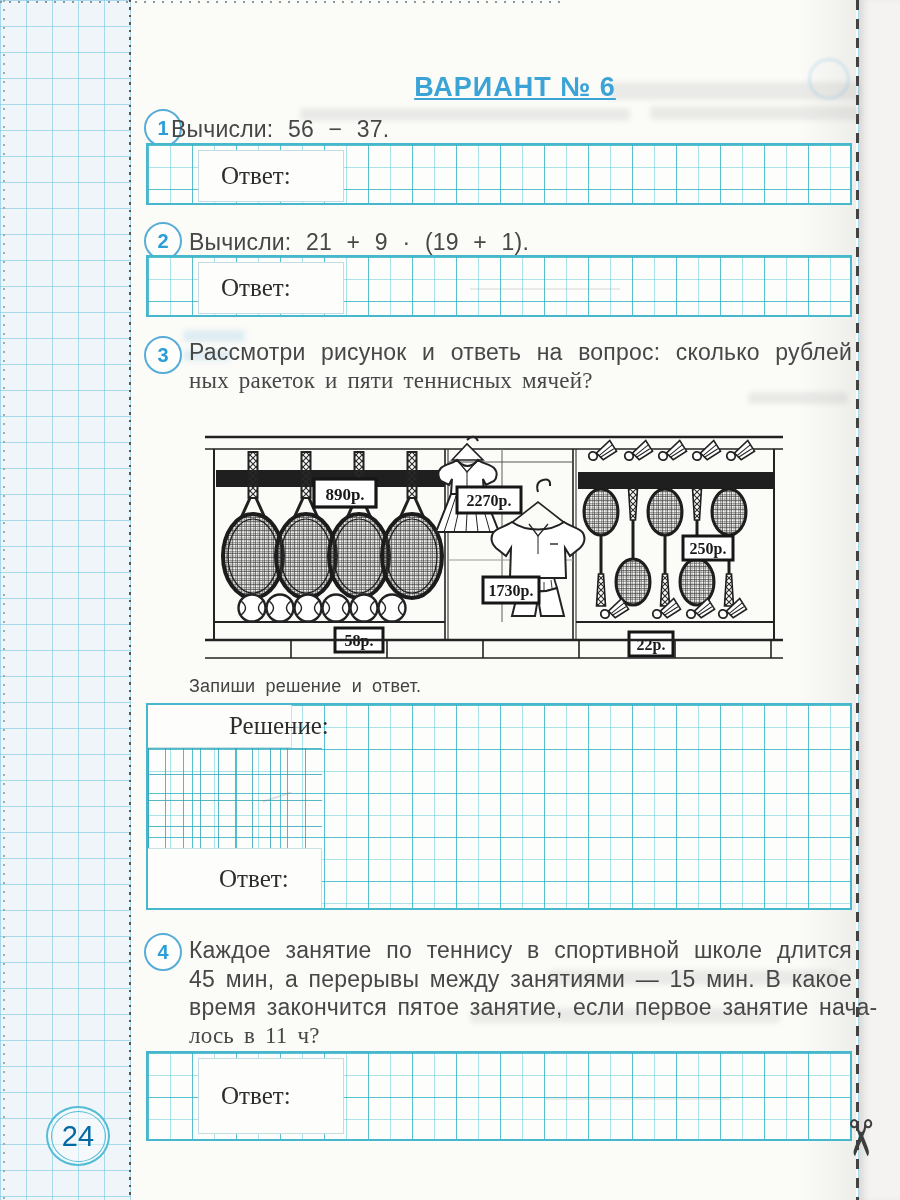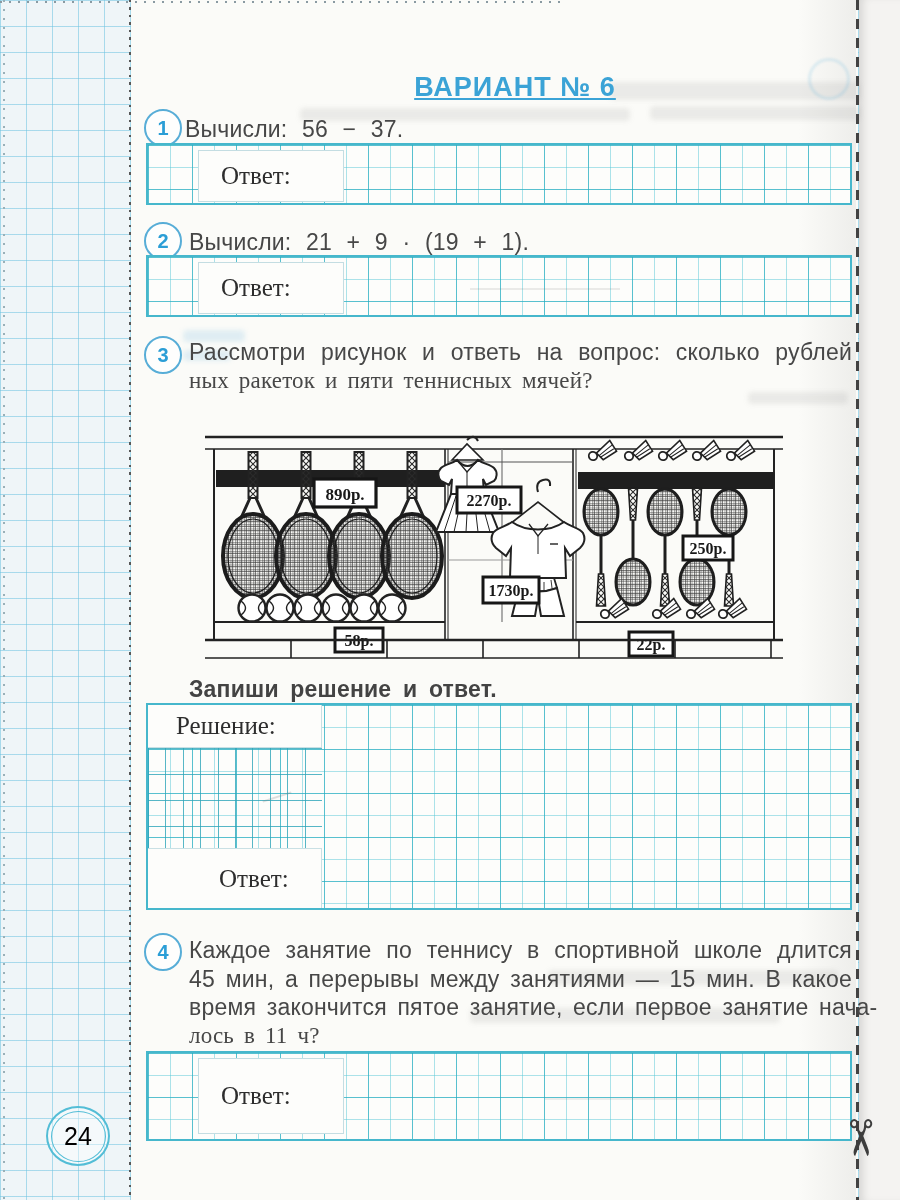--- a/index.html
+++ b/index.html
@@ -39,38 +39,38 @@
   
   .ansbox{border:2px solid #46b7cc;background-color:#fdfdfb;
           background-image:
             repeating-linear-gradient(to right, rgba(32,170,190,.60) 0 1px, transparent 1px 44px),
             repeating-linear-gradient(to bottom, rgba(32,170,190,.60) 0 1px, transparent 1px 44px),
             repeating-linear-gradient(to right, rgba(90,200,215,.50) 0 1px, transparent 1px 22px),
             repeating-linear-gradient(to bottom, rgba(90,200,215,.50) 0 1px, transparent 1px 22px);}
   .anslabel{position:absolute;left:50px;top:5px;height:50px;width:122px;background:#fdfdfb;
             border:1px solid rgba(150,195,205,.55);display:flex;align-items:center;padding-left:22px;
             font-family:"Liberation Serif",serif;font-size:25px;color:#2d2d2d;z-index:2;}
-  .sol-label{position:absolute;left:0;top:0;width:174px;height:43px;background:#fdfdfb;
+  .sol-label{position:absolute;left:0;top:0;width:144px;height:43px;background:#fdfdfb;
              border-right:1px solid rgba(150,195,205,.5);border-bottom:1px solid rgba(150,195,205,.5);
-             display:flex;align-items:center;padding-left:28px;box-sizing:border-box;
+             display:flex;align-items:center;padding-left:81px;box-sizing:border-box;
              font-family:"Liberation Serif",serif;font-size:25px;color:#2d2d2d;z-index:2;}
   .sol-ans-label{position:absolute;left:0;bottom:0;width:174px;height:60px;background:#fdfdfb;
              border-right:1px solid rgba(150,195,205,.5);border-top:1px solid rgba(150,195,205,.5);
              display:flex;align-items:center;padding-left:71px;box-sizing:border-box;
              font-family:"Liberation Serif",serif;font-size:25px;color:#2d2d2d;z-index:2;}
   .fine-patch{position:absolute;left:0;top:43px;width:174px;height:104px;
               background-image:
                 repeating-linear-gradient(to right, rgba(45,165,185,.8) 0 1px, transparent 1px 17.4px),
                 repeating-linear-gradient(to bottom, rgba(45,165,185,.8) 0 1px, transparent 1px 26px);}
-  .instr{left:189px;top:676px;font-size:23px;color:#434343;letter-spacing:.2px;word-spacing:5px;font-weight:bold;}
+  .instr{left:189px;top:676px;font-size:18px;color:#434343;letter-spacing:.2px;word-spacing:5px;}
   
   .pagebadge{left:46px;top:1106px;width:60px;height:56px;border:2px solid #53bdd6;border-radius:50%;
              display:flex;align-items:center;justify-content:center;position:absolute;background:rgba(255,255,255,.4);}
   .pagebadge::before{content:"";position:absolute;inset:2.5px;border:1.5px solid #53bdd6;border-radius:50%;}
-  .pagebadge span{font-size:25px;color:#000000;}
+  .pagebadge span{font-size:29px;color:#0369a1;}
   .scissors{left:832px;top:1106px;width:56px;height:64px;display:flex;align-items:center;justify-content:center;
             font-family:"DejaVu Sans",sans-serif;font-size:50px;color:#3d3d3d;transform:rotate(90deg);z-index:3;}
   
   .bleed{position:absolute;filter:blur(2.5px);border-radius:4px;background:rgba(125,125,125,.13);}
   .bleed.cyan{background:rgba(80,170,215,.16);}
   .ghost-ring{position:absolute;border:3px solid rgba(90,180,220,.18);border-radius:50%;filter:blur(1px);}
   .pencil{position:absolute;background:rgba(110,110,110,.38);height:2px;filter:blur(.6px);}
 </style>
 </head>
 <body>
@@ -91,21 +91,21 @@
 <div class="bleed cyan" style="left:183px;top:350px;width:48px;height:11px;"></div>
 <div class="bleed" style="left:748px;top:392px;width:100px;height:12px;"></div>
 <div class="bleed" style="left:548px;top:970px;width:290px;height:15px;"></div>
 <div class="bleed" style="left:470px;top:1008px;width:310px;height:15px;"></div>
 
 <div class="abs variant-title">ВАРИАНТ № 6</div>
 
 <div class="abs numcircle" style="left:144px;top:109px;">
   <span>1</span>
 </div>
-<div class="abs ttext" style="left:185px;top:116px;">Вычисли: 56 − 37.</div>
+<div class="abs ttext" style="left:171px;top:116px;">Вычисли: 56 − 37.</div>
 <div class="abs ansbox" style="left:146px;top:143px;width:702px;height:58px;">
   <div class="anslabel">
     <span>Ответ:</span>
   </div>
 </div>
 
 <div class="abs numcircle" style="left:144px;top:222px;">
   <span>2</span>
 </div>
 <div class="abs ttext" style="left:189px;top:229px;text-align:right;">Вычисли: 21 + 9 · (19 + 1).</div>

